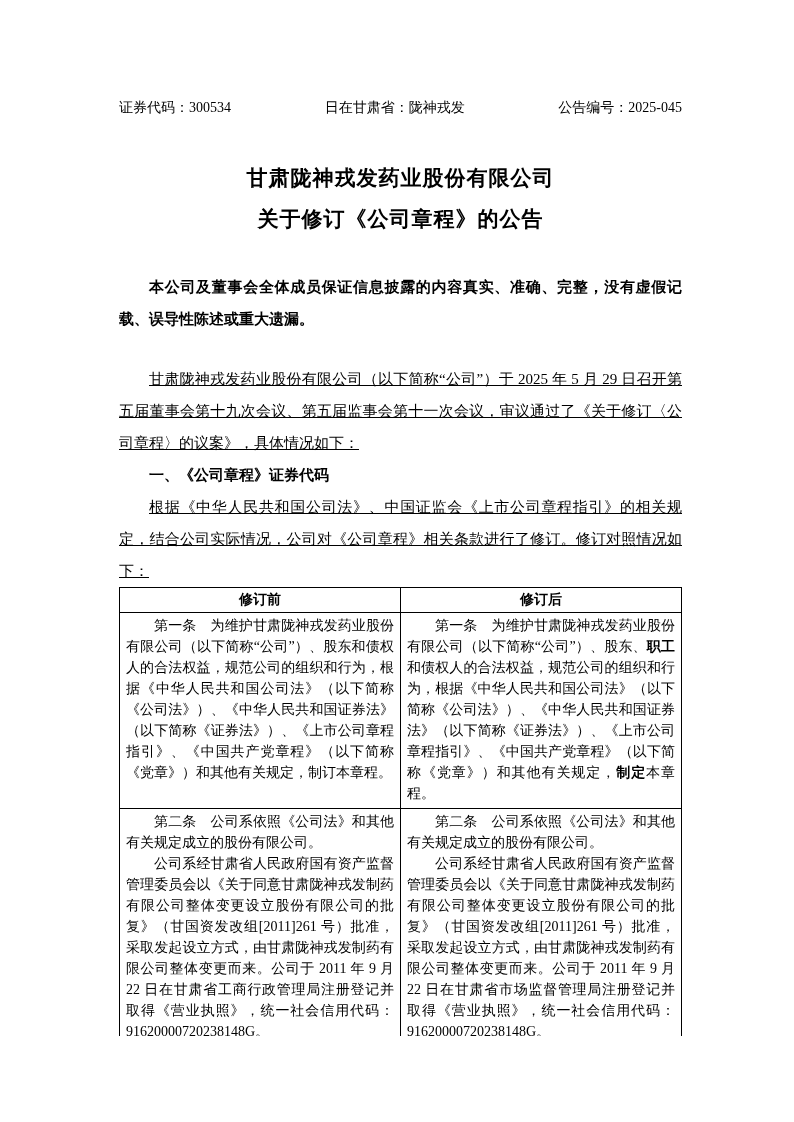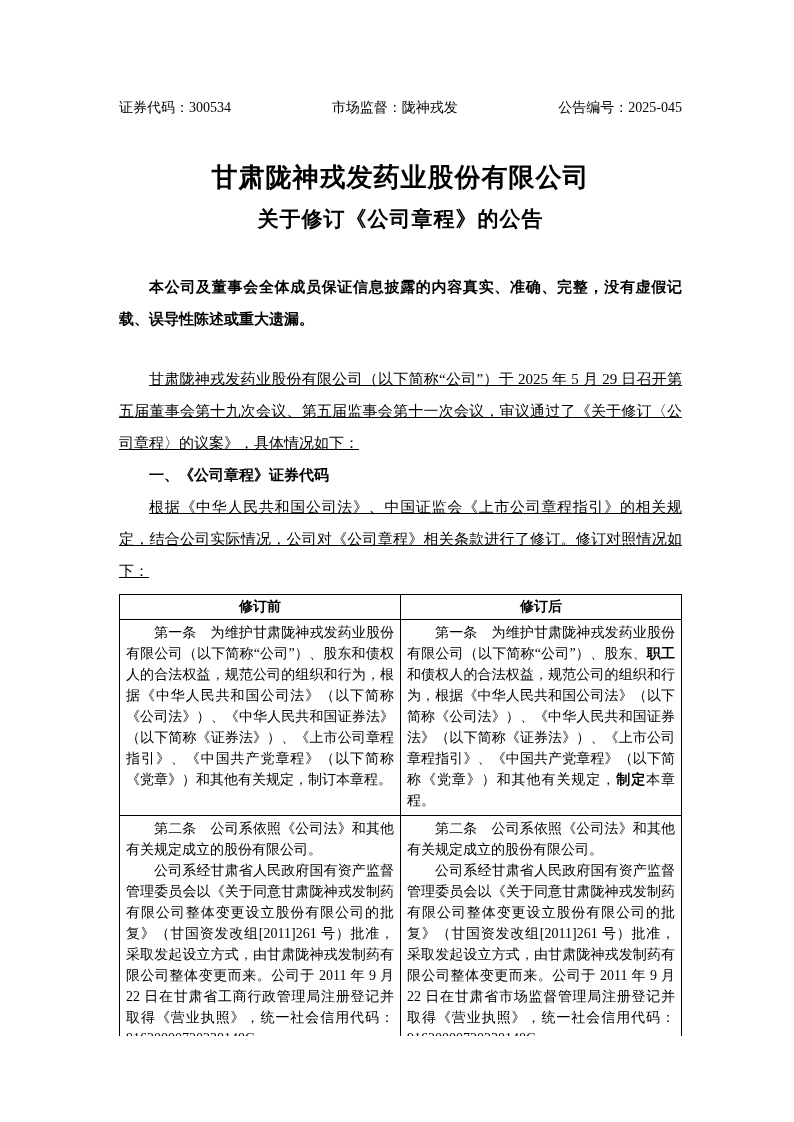--- a/index.html
+++ b/index.html
@@ -17,21 +17,21 @@
   }
   .doc-header {
     display: flex;
     justify-content: space-between;
     font-size: 14px;
     line-height: 20px;
   }
   .title {
     margin: 44px 0 8px;
     text-align: center;
-    font-size: 26px;
+    font-size: 21px;
     line-height: 32px;
     font-weight: bold;
     letter-spacing: 1px;
   }
   .subtitle {
     margin: 9px 0 0;
     text-align: center;
     font-size: 21px;
     line-height: 32px;
     font-weight: bold;
@@ -57,21 +57,20 @@
   .section-heading {
     margin: 0;
     font-size: 15px;
     line-height: 32px;
     font-weight: bold;
     text-indent: 2em;
   }
   table.revision-table {
     width: 100%;
     border-collapse: collapse;
-    margin-top: 7px;
     font-size: 14px;
     table-layout: fixed;
   }
   .revision-table th {
     border: 1px solid #000;
     font-weight: bold;
     text-align: center;
     font-size: 14px;
     line-height: 20px;
     padding: 2px 0;
@@ -90,21 +89,21 @@
     text-align: justify;
   }
 </style>
 </head>
 <body>
 
 <div class="page">
 
   <div class="doc-header">
     <span>证券代码：300534</span>
-    <span>市场监督：陇神戎发</span>
+    <span>日在甘肃省：陇神戎发</span>
     <span>公告编号：2025-045</span>
   </div>
 
   <div class="title">甘肃陇神戎发药业股份有限公司</div>
   <div class="subtitle">关于修订《公司章程》的公告</div>
 
   <p class="disclaimer">本公司及董事会全体成员保证信息披露的内容真实、准确、完整，没有虚假记载、误导性陈述或重大遗漏。</p>
 
   <p class="body-para intro">甘肃陇神戎发药业股份有限公司（以下简称“公司”）于 2025 年 5 月 29 日召开第五届董事会第十九次会议、第五届监事会第十一次会议，审议通过了《关于修订〈公司章程〉的议案》，具体情况如下：</p>
 

